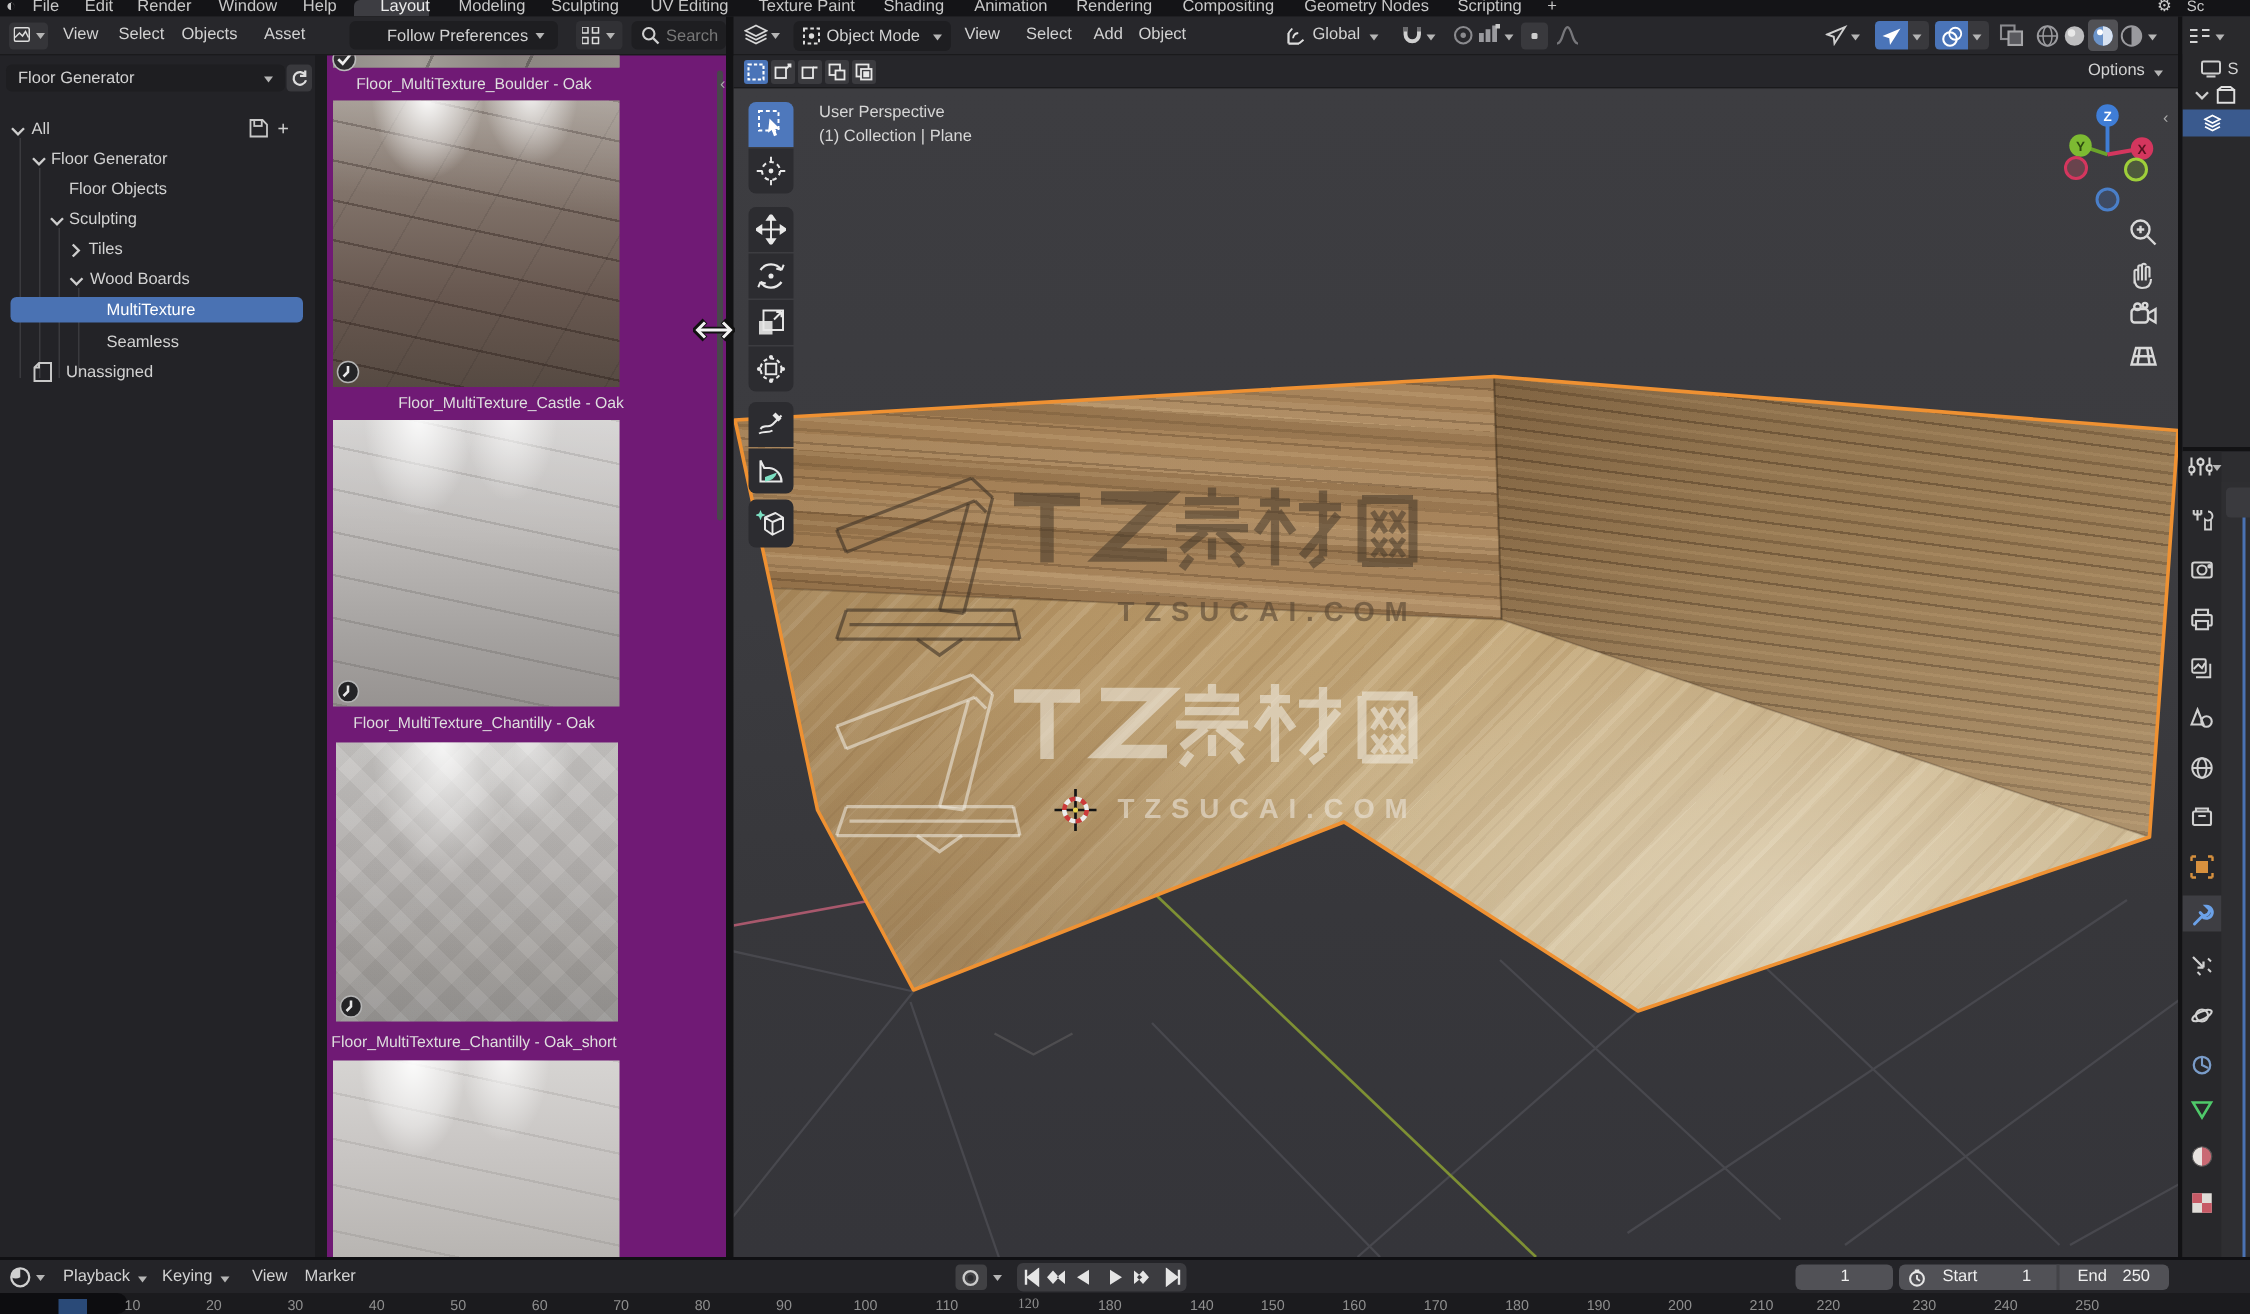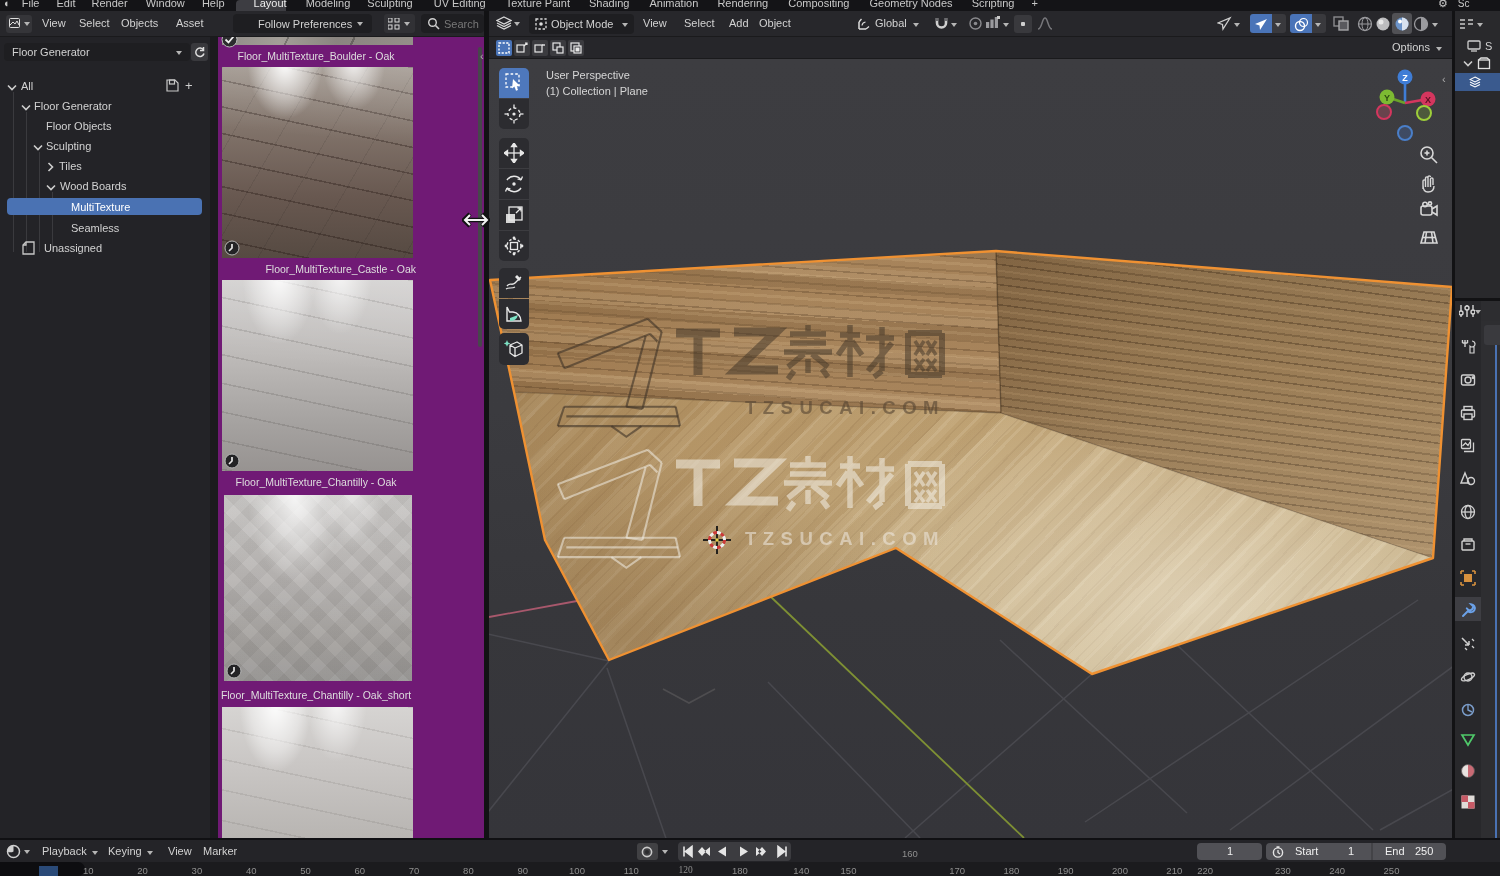--- a/index.html
+++ b/index.html
@@ -738,26 +738,26 @@
         <div class="abs" style="left:344.79999999999995px;top:27px;width:30px;text-align:center;font-size:9.5px;color:#8f8f8f;">60</div>
         <div class="abs" style="left:399.09999999999997px;top:27px;width:30px;text-align:center;font-size:9.5px;color:#8f8f8f;">70</div>
         <div class="abs" style="left:453.4px;top:27px;width:30px;text-align:center;font-size:9.5px;color:#8f8f8f;">80</div>
         <div class="abs" style="left:507.70000000000005px;top:27px;width:30px;text-align:center;font-size:9.5px;color:#8f8f8f;">90</div>
         <div class="abs" style="left:562px;top:27px;width:30px;text-align:center;font-size:9.5px;color:#8f8f8f;">100</div>
         <div class="abs" style="left:616.3px;top:27px;width:30px;text-align:center;font-size:9.5px;color:#8f8f8f;">110</div>
         <div class="abs" style="left:670.5999999999999px;top:27px;width:30px;text-align:center;font-size:9.5px;color:#8f8f8f;font-family:Liberation Serif, serif;">120</div>
         <div class="abs" style="left:724.9px;top:27px;width:30px;text-align:center;font-size:9.5px;color:#8f8f8f;">180</div>
         <div class="abs" style="left:779.1999999999999px;top:27px;width:30px;text-align:right;font-size:9.5px;color:#8f8f8f;">140</div>
         <div class="abs" style="left:833.5px;top:27px;width:30px;text-align:center;font-size:9.5px;color:#8f8f8f;">150</div>
-        <div class="abs" style="left:887.8px;top:10px;width:30px;text-align:right;font-size:9.5px;color:#8f8f8f;">160</div>
+        <div class="abs" style="left:887.8px;top:27px;width:30px;text-align:center;font-size:9.5px;color:#8f8f8f;">160</div>
         <div class="abs" style="left:942.0999999999999px;top:27px;width:30px;text-align:center;font-size:9.5px;color:#8f8f8f;">170</div>
         <div class="abs" style="left:996.4px;top:27px;width:30px;text-align:center;font-size:9.5px;color:#8f8f8f;">180</div>
         <div class="abs" style="left:1050.7px;top:27px;width:30px;text-align:center;font-size:9.5px;color:#8f8f8f;">190</div>
         <div class="abs" style="left:1105px;top:27px;width:30px;text-align:center;font-size:9.5px;color:#8f8f8f;">200</div>
         <div class="abs" style="left:1159.3px;top:27px;width:30px;text-align:center;font-size:9.5px;color:#8f8f8f;">210</div>
-        <div class="abs" style="left:1183px;top:27px;width:30px;text-align:right;font-size:9.5px;color:#8f8f8f;">220</div>
+        <div class="abs" style="left:1211px;top:27px;width:30px;text-align:left;font-size:9.5px;color:#8f8f8f;">220</div>
         <div class="abs" style="left:1267.8999999999999px;top:27px;width:30px;text-align:center;font-size:9.5px;color:#8f8f8f;">230</div>
         <div class="abs" style="left:1322.1999999999998px;top:27px;width:30px;text-align:center;font-size:9.5px;color:#8f8f8f;">240</div>
         <div class="abs" style="left:1376.5px;top:27px;width:30px;text-align:center;font-size:9.5px;color:#8f8f8f;">250</div>
       </div>
 </div>
 
 </div>
 
 </body></html>

